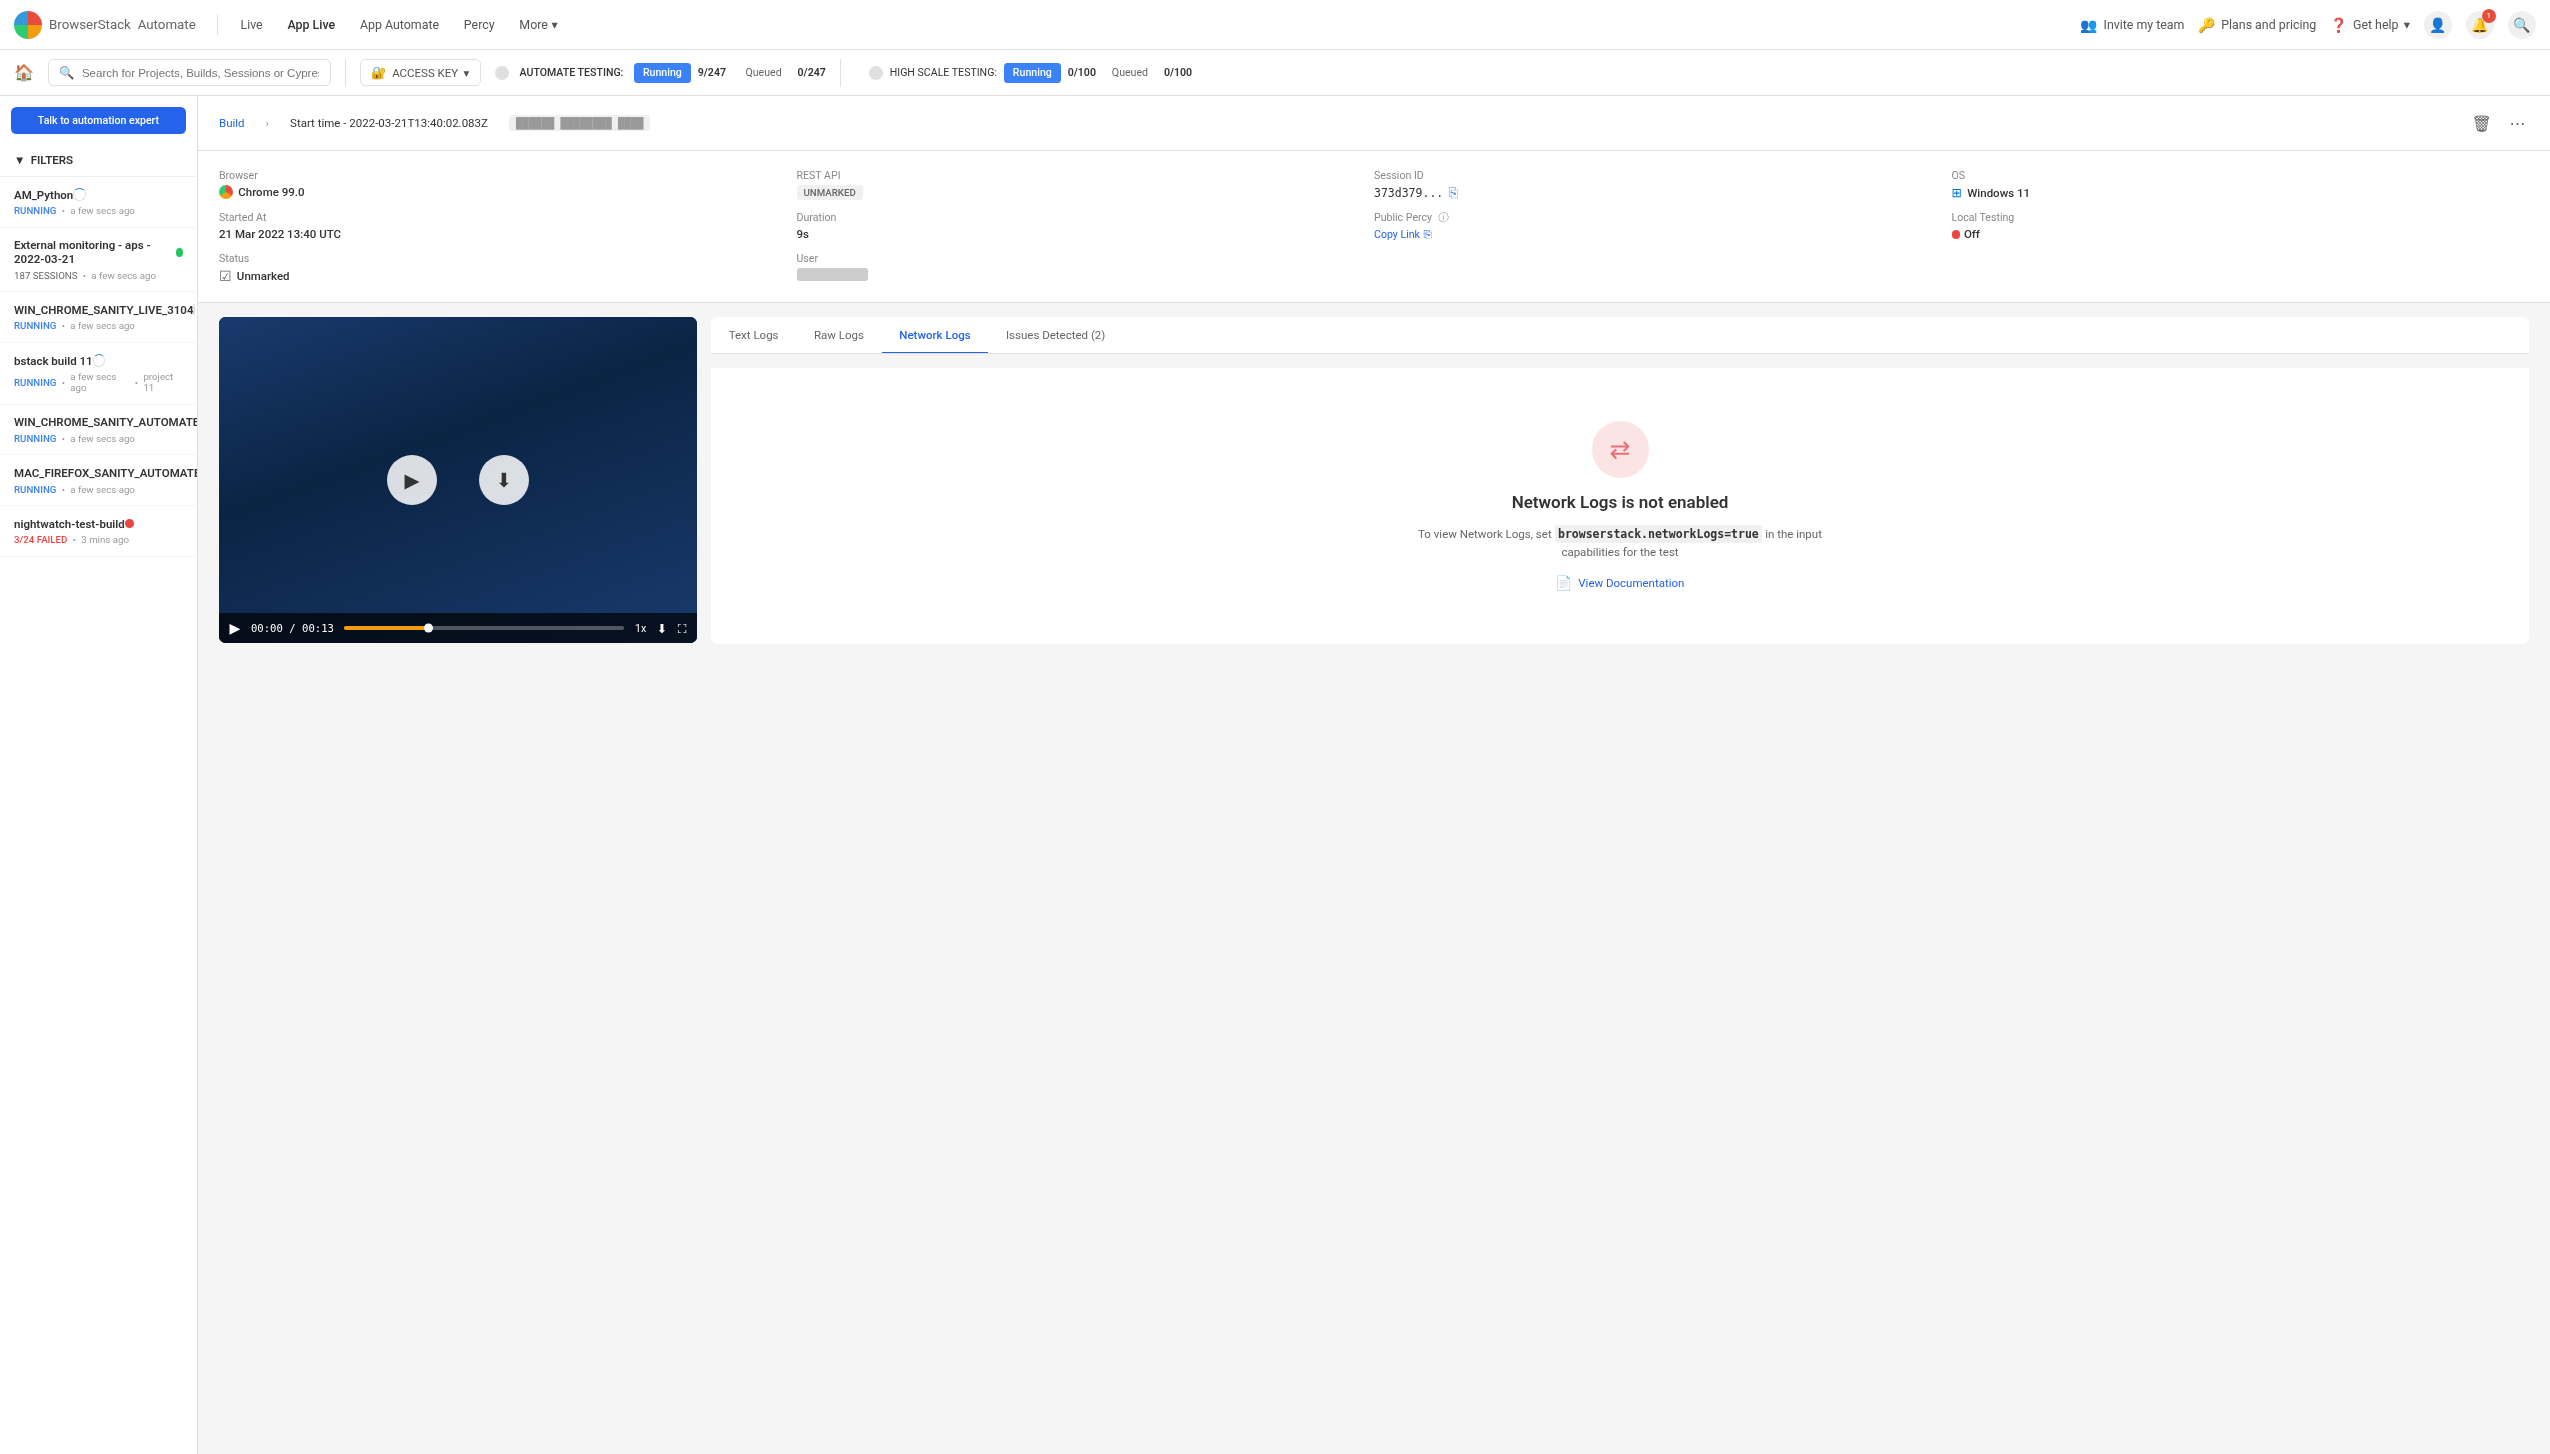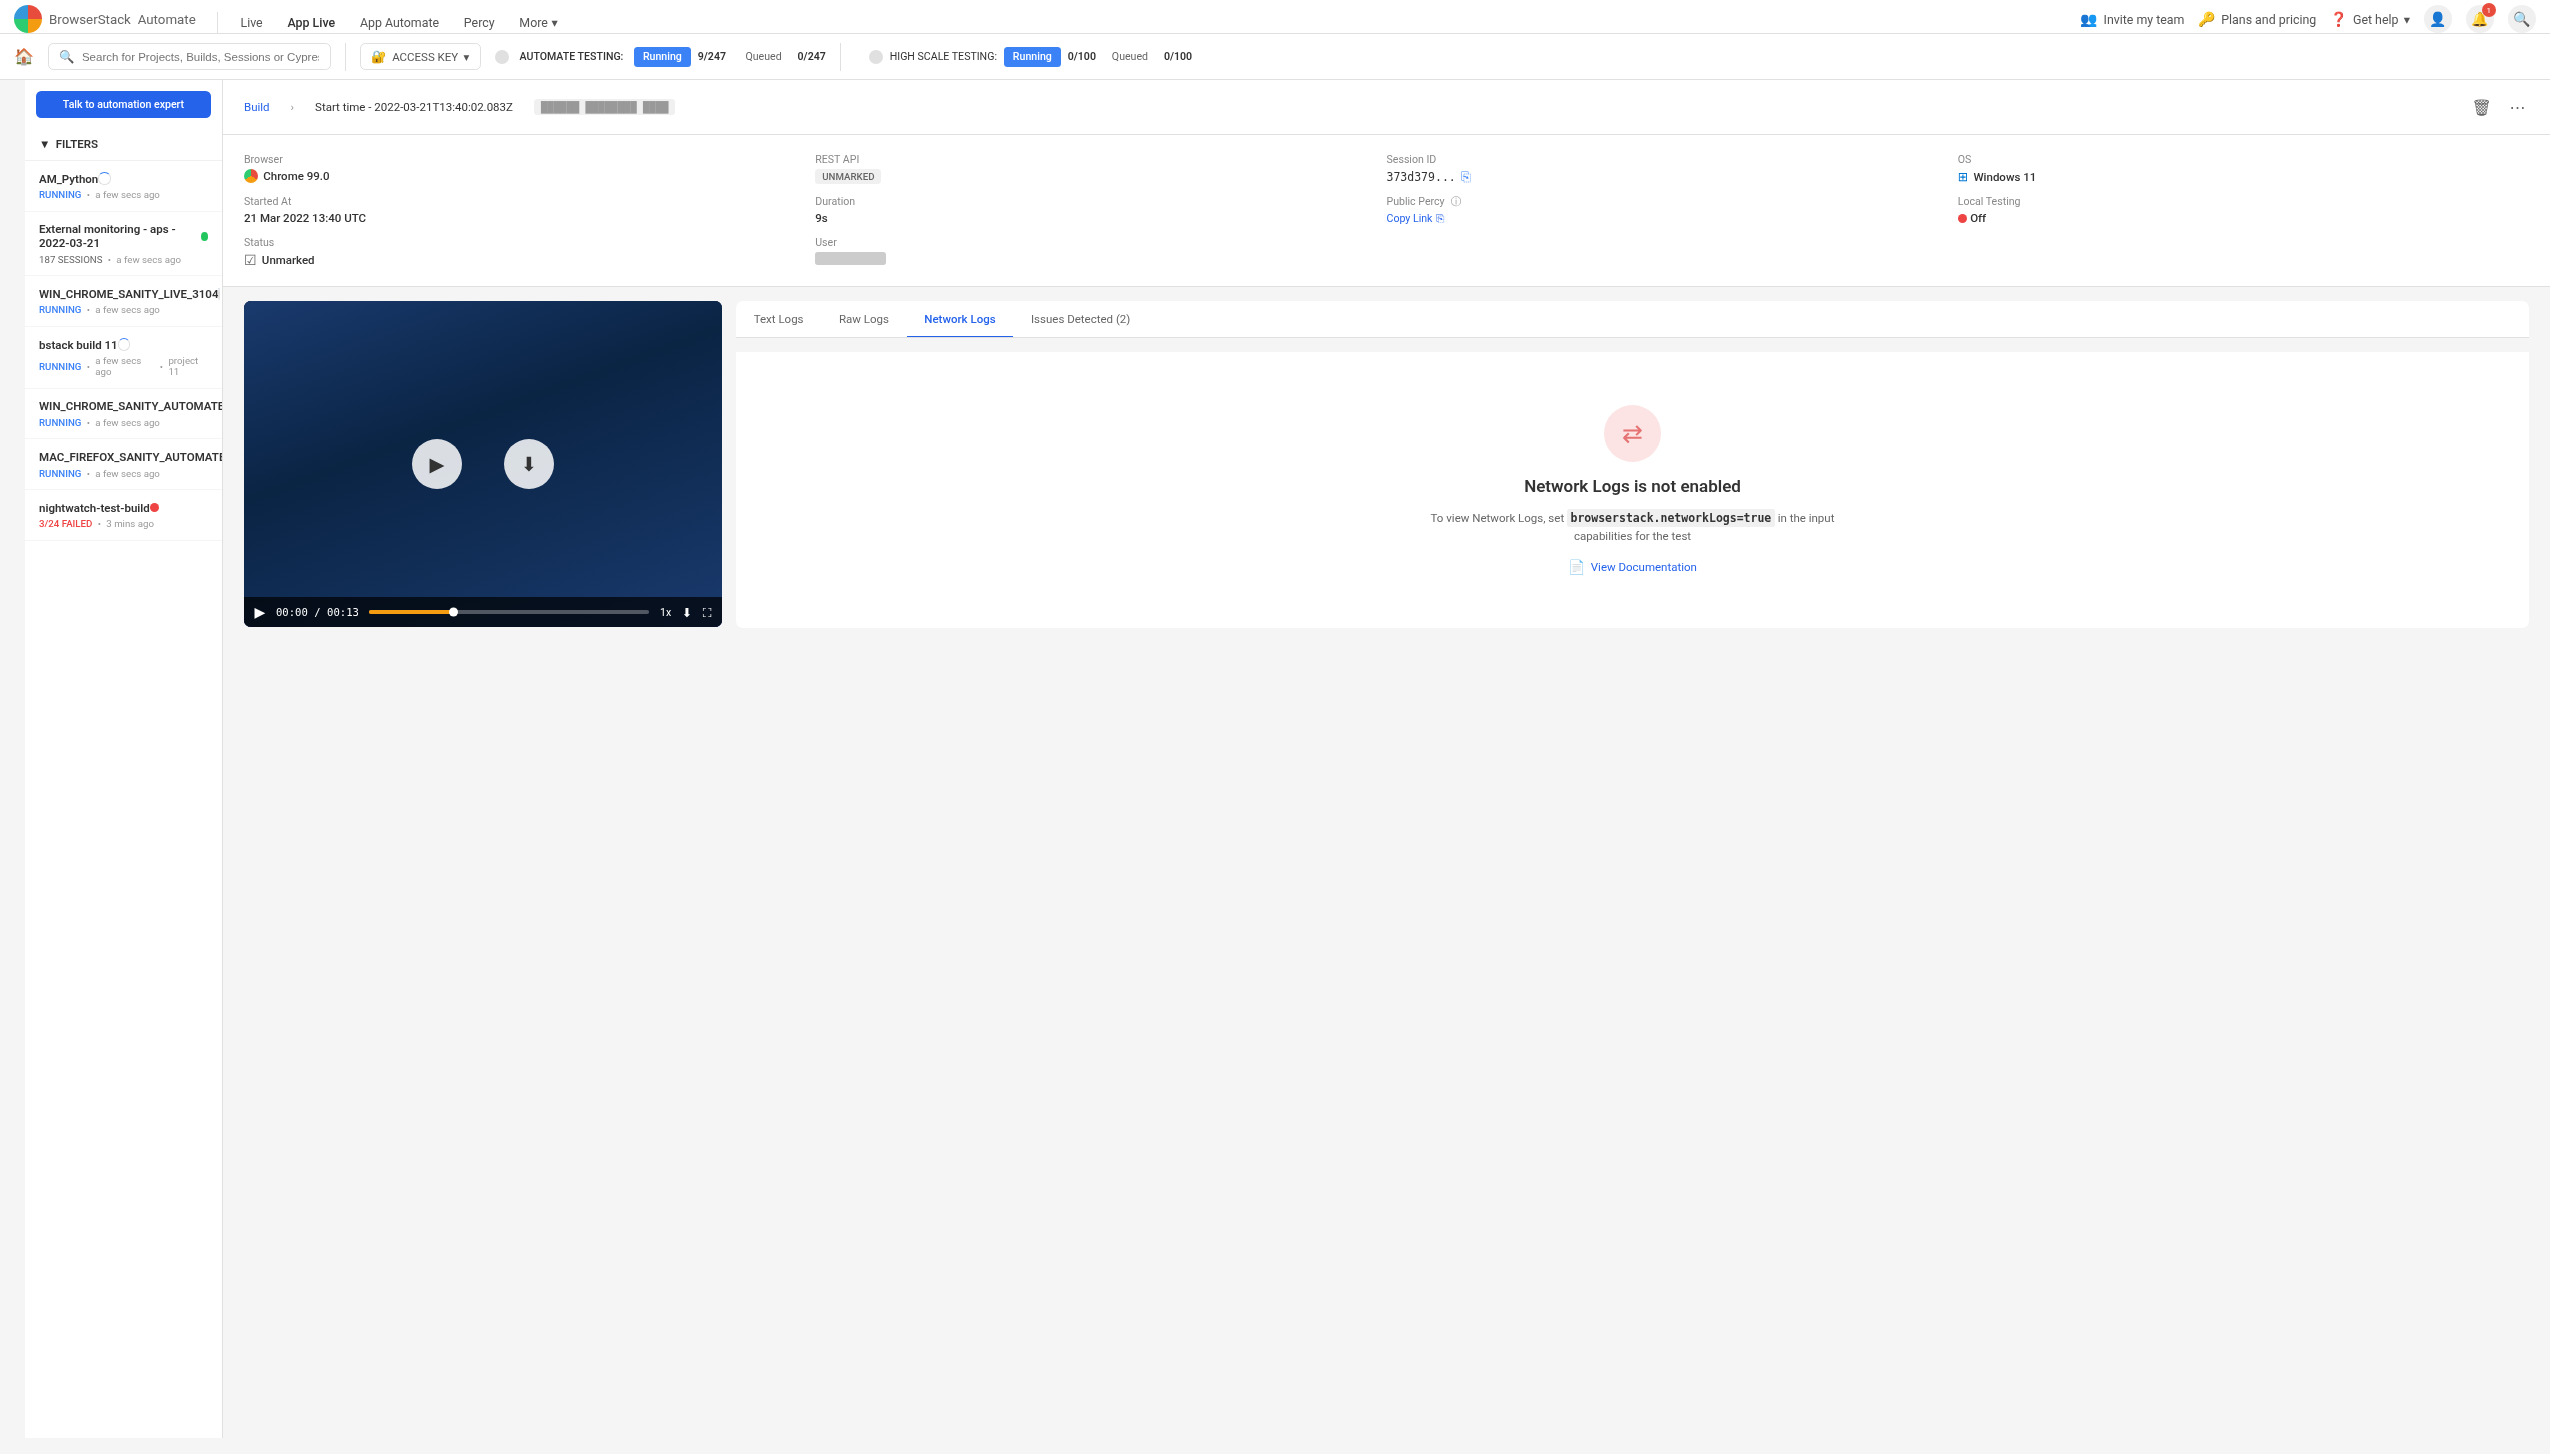--- a/index.html
+++ b/index.html
@@ -1,20 +1,20 @@
 <!DOCTYPE html>
 <html style="font-size:14px"><head>
   <meta charset="utf-8">
   <style>
     * { box-sizing: border-box; margin: 0; padding: 0; }
     body { font-family: -apple-system, BlinkMacSystemFont, 'Segoe UI', Roboto, sans-serif; font-size: 12.4px; background: #f5f5f5; color: #333; overflow: hidden; }
 
     
     .top-nav {
-      display: flex; align-items: flex-end; background: #fff; height: 34px;
+      display: flex; align-items: center; background: #fff; height: 50px;
       border-bottom: 0.9px solid #e0e0e0; padding: 0 14px; gap: 7px; position: relative; z-index: 100;
     }
     .nav-logo { display: flex; align-items: center; gap: 7px; margin-right: 7px; }
     .logo-circle { width: 28px; height: 28px; border-radius: 50%; background: conic-gradient(#e74c3c 0deg 90deg, #f39c12 90deg 180deg, #2ecc71 180deg 270deg, #3498db 270deg 360deg); }
     .nav-brand { font-size: 13.3px; font-weight: 600; color: #333; }
     .nav-brand span { font-weight: 400; color: #666; }
     .nav-divider { width: 0.9px; height: 21px; background: #e0e0e0; margin: 0 7px; }
     .nav-link { font-size: 12.4px; color: #555; padding: 3.5px 8.9px; cursor: pointer; border-radius: 3.5px; }
     .nav-link.active { color: #333; font-weight: 500; }
     .nav-more { display: flex; align-items: center; gap: 3.5px; font-size: 12.4px; color: #555; cursor: pointer; padding: 3.5px 8.9px; border-radius: 3.5px; }
@@ -35,21 +35,21 @@
     .access-key { display: flex; align-items: center; gap: 5.3px; cursor: pointer; font-size: 11.5px; color: #555; padding: 5.3px 10.6px; border: 0.9px solid #e0e0e0; border-radius: 5.3px; }
     .automate-status { display: flex; align-items: center; gap: 10.6px; margin-left: 14px; }
     .automate-label { font-size: 10.6px; color: #333; font-weight: 500; }
     .status-group { display: flex; align-items: center; gap: 7px; }
     .status-running { background: #3b82f6; color: white; padding: 3.5px 8.9px; border-radius: 3.5px; font-size: 10.6px; font-weight: 500; }
     .status-queued { color: #666; font-size: 10.6px; padding: 3.5px 8.9px; }
     .status-count { font-size: 10.6px; font-weight: 600; color: #333; }
     .high-scale { display: flex; align-items: center; gap: 7px; margin-left: 14px; font-size: 10.6px; color: #333; }
 
     
-    .main-layout { display: flex; height: calc(100vh - 96px); margin-left: 25px; }
+    .main-layout { display: flex; height: calc(100vh - 96px); }
 
     
     .sidebar { width: 198px; background: #fff; border-right: 0.9px solid #e0e0e0; overflow-y: auto; flex-shrink: 0; }
     .sidebar-talk-btn { background: #2563eb; color: white; font-size: 10.6px; padding: 7px 10.6px; margin: 10.6px; border-radius: 5.3px; cursor: pointer; text-align: center; font-weight: 500; }
     .sidebar-filters { display: flex; align-items: center; gap: 5.3px; padding: 8.9px 14px; font-size: 11.5px; font-weight: 600; color: #333; cursor: pointer; border-bottom: 0.9px solid #f0f0f0; }
     .sidebar-item { padding: 10.6px 14px; border-bottom: 0.9px solid #f5f5f5; cursor: pointer; }
     .sidebar-item-name { font-size: 11.5px; font-weight: 600; color: #333; margin-bottom: 3.5px; display: flex; align-items: center; justify-content: flex-start; }
     .sidebar-item-status { font-size: 9.7px; display: flex; align-items: center; gap: 5.3px; margin-top: 3.5px; }
     .status-dot-success { width: 8.9px; height: 8.9px; border-radius: 50%; background: #22c55e; }
     .status-dot-failed { width: 8.9px; height: 8.9px; border-radius: 50%; background: #ef4444; }

